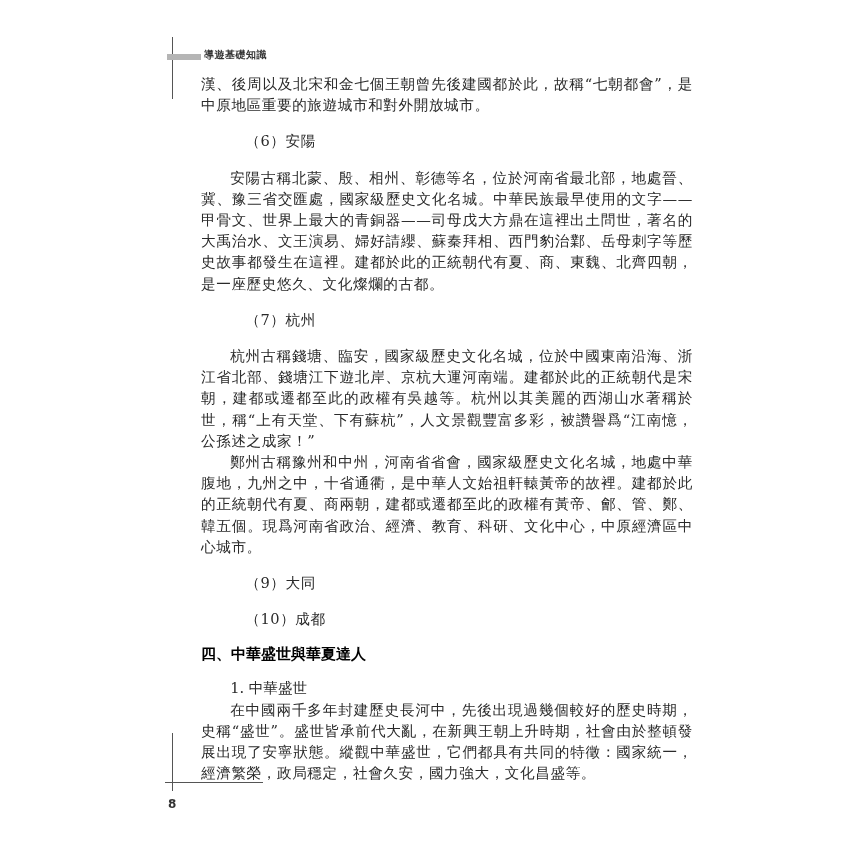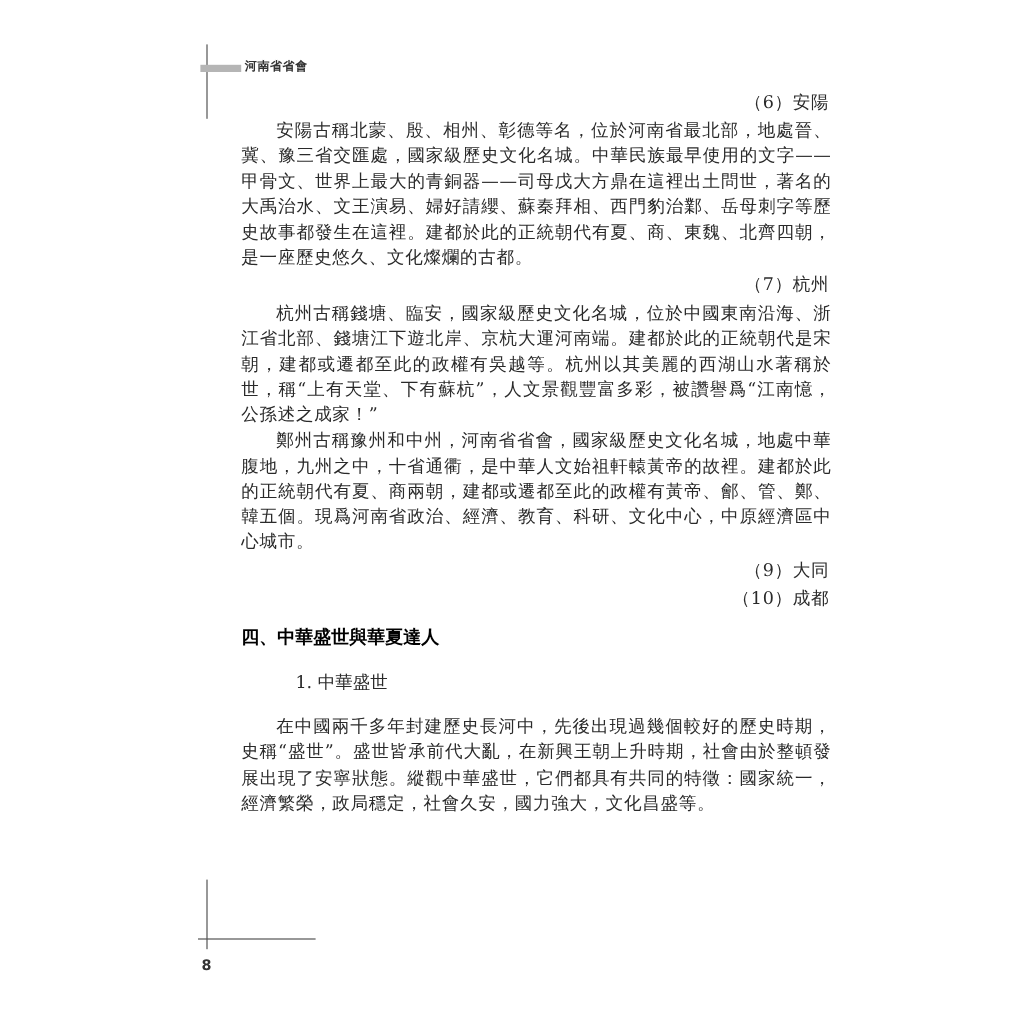--- a/index.html
+++ b/index.html
@@ -77,48 +77,48 @@
       line-height: 21.2px;
       text-align: justify;
       text-indent: 2em;
       margin: 0;
       letter-spacing: 0.6px;
     }
     .p.noindent { text-indent: 0; }
     .sub {
       font-size: 14.6px;
       line-height: 21.2px;
-      margin: 2px;
+      margin: 15px;
       padding-left: 2em;
       letter-spacing: 0.6px;
-      text-align: right;
     }
     .section-heading {
       font-family: "DejaVu Sans", "Liberation Sans", sans-serif;
       font-weight: bold;
       font-size: 15px;
       line-height: 21px;
       margin: 12px 0 12px 0;
       color: #000000;
     }
     .numbered-sub {
       font-size: 14.6px;
       line-height: 21.2px;
-      margin: 16px;
+      margin: 0;
       padding-left: 2em;
     }
   </style>
 </head>
 <body>
 
 <div class="vline-top"></div>
 <div class="header-bar"></div>
-<div class="header-title">河南省省會</div>
+<div class="header-title">導遊基礎知識</div>
 
 <div class="content">
+  <p class="p noindent">漢、後周以及北宋和金七個王朝曾先後建國都於此，故稱“七朝都會”，是中原地區重要的旅遊城市和對外開放城市。</p>
 
   <p class="sub">（6）安陽</p>
   <p class="p">安陽古稱北蒙、殷、相州、彰德等名，位於河南省最北部，地處晉、冀、豫三省交匯處，國家級歷史文化名城。中華民族最早使用的文字——甲骨文、世界上最大的青銅器——司母戊大方鼎在這裡出土問世，著名的大禹治水、文王演易、婦好請纓、蘇秦拜相、西門豹治鄴、岳母刺字等歷史故事都發生在這裡。建都於此的正統朝代有夏、商、東魏、北齊四朝，是一座歷史悠久、文化燦爛的古都。</p>
 
   <p class="sub">（7）杭州</p>
   <p class="p">杭州古稱錢塘、臨安，國家級歷史文化名城，位於中國東南沿海、浙江省北部、錢塘江下遊北岸、京杭大運河南端。建都於此的正統朝代是宋朝，建都或遷都至此的政權有吳越等。杭州以其美麗的西湖山水著稱於世，稱“上有天堂、下有蘇杭”，人文景觀豐富多彩，被讚譽爲“江南憶，公孫述之成家！”</p>
 
   <p class="p">鄭州古稱豫州和中州，河南省省會，國家級歷史文化名城，地處中華腹地，九州之中，十省通衢，是中華人文始祖軒轅黃帝的故裡。建都於此的正統朝代有夏、商兩朝，建都或遷都至此的政權有黃帝、鄶、管、鄭、韓五個。現爲河南省政治、經濟、教育、科研、文化中心，中原經濟區中心城市。</p>
 
   <p class="sub">（9）大同</p>

